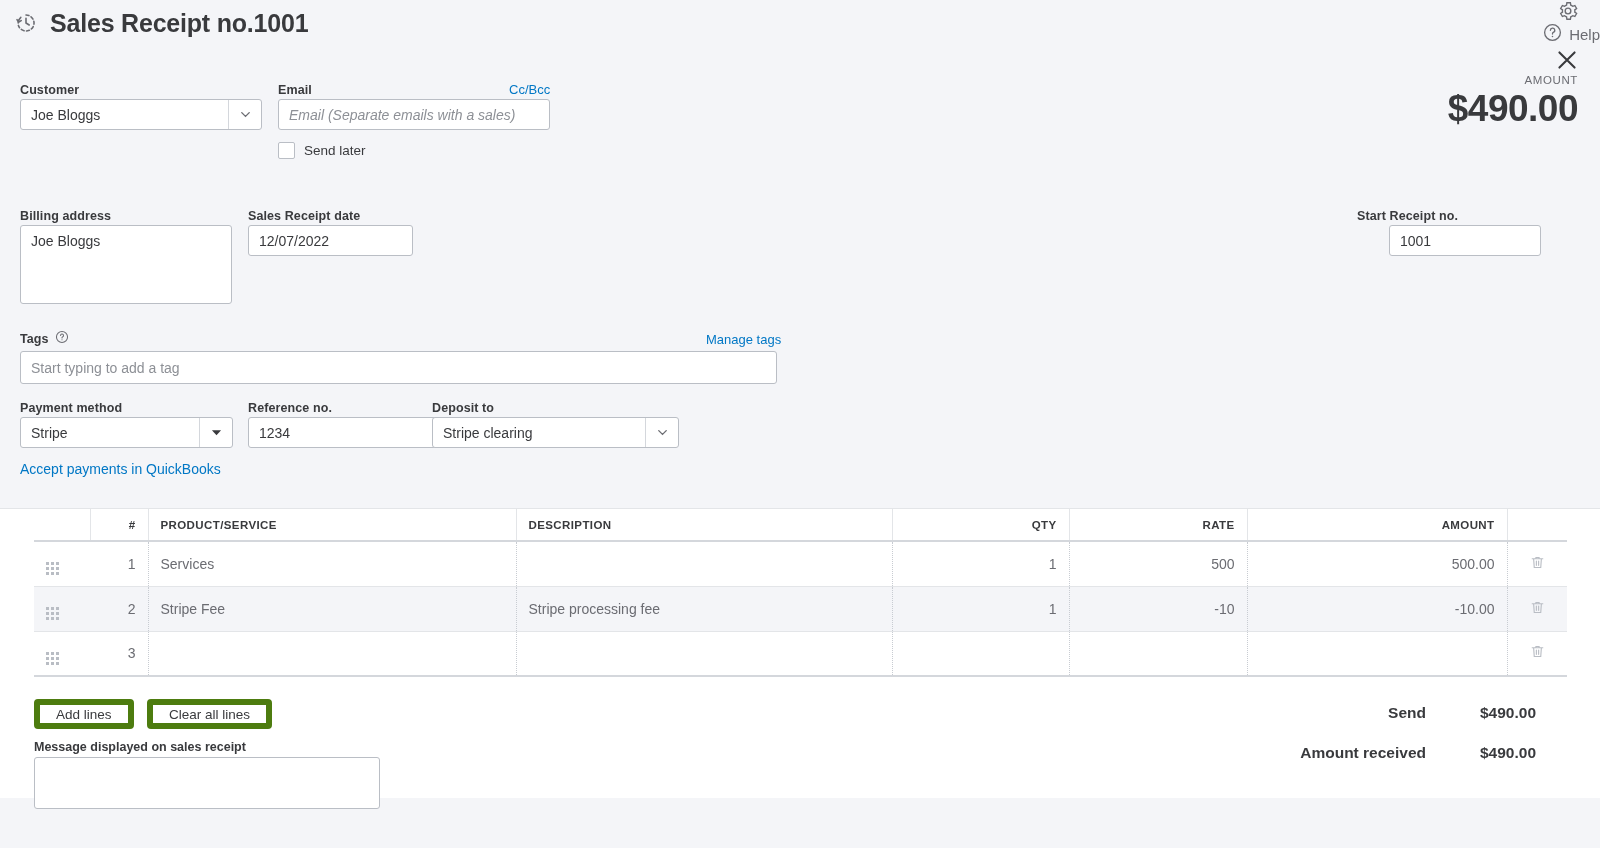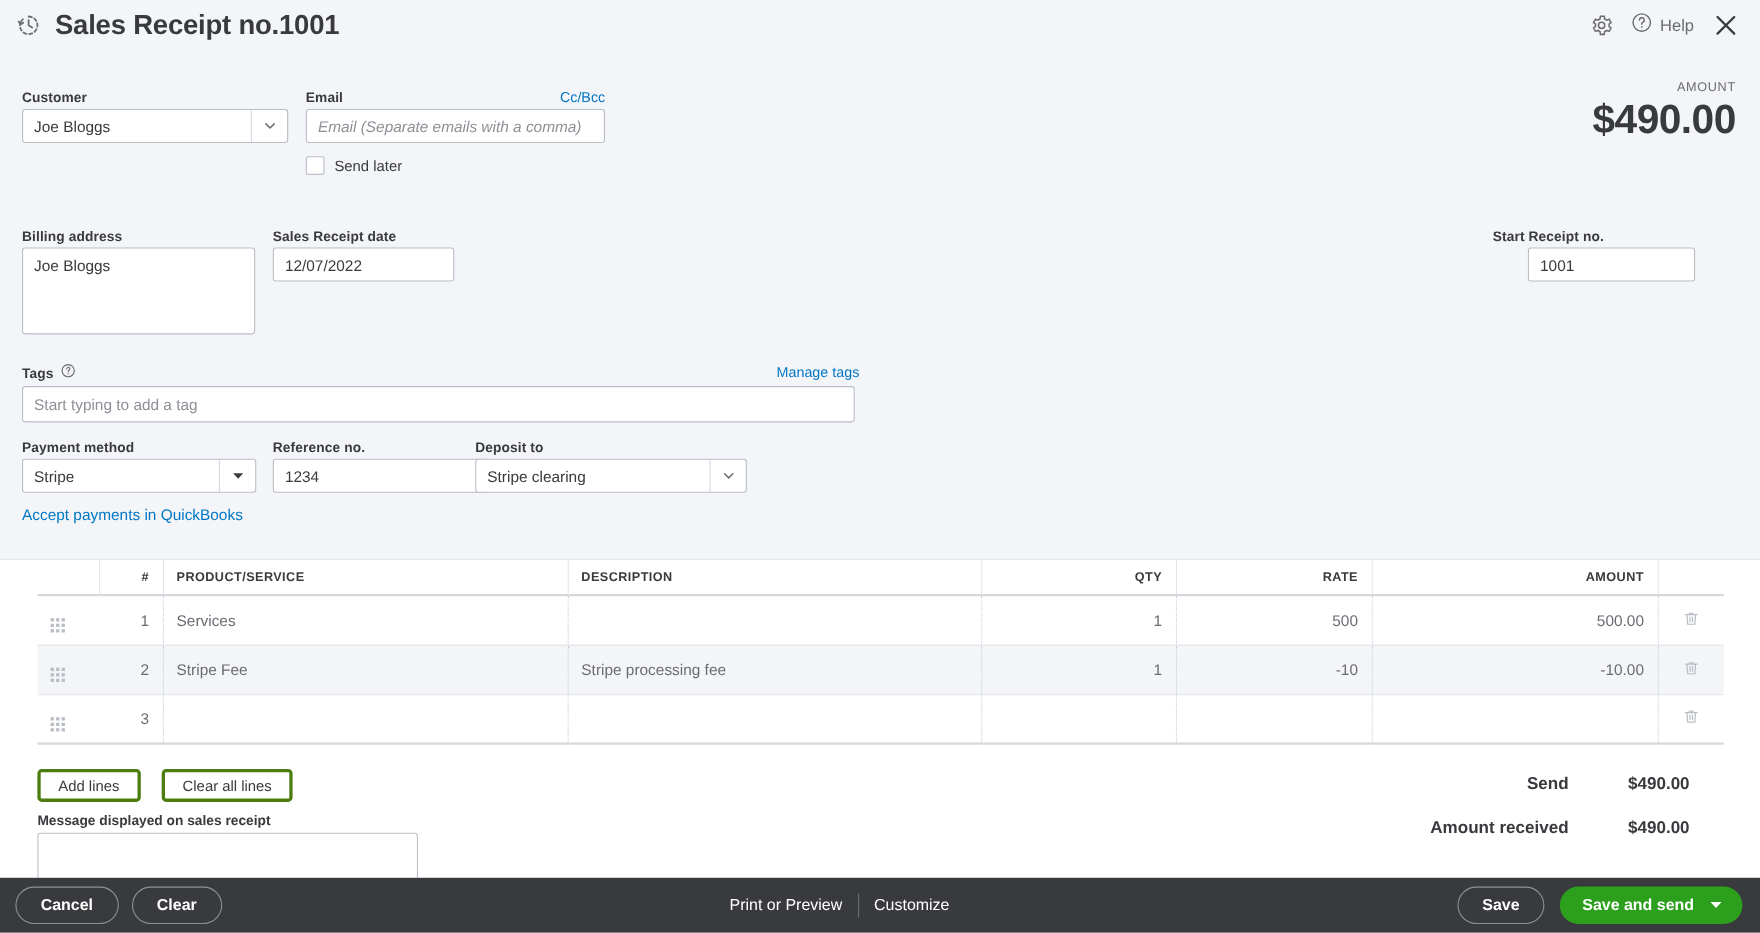--- a/index.html
+++ b/index.html
@@ -20,21 +20,21 @@
     display: flex; align-items: center;
   }
   .hdr-icon { margin-left: 14px; width: 24px; height: 24px; color: #6b6c72; }
   .hdr-title {
     margin-left: 12px;
     font-size: 25px; font-weight: bold; letter-spacing: -0.2px;
     color: #393a3d;
   }
   .hdr-right {
     position: absolute; right: 0; top: 0; height: 46px;
-    display: flex; align-items: center; gap: 0px;
+    display: flex; align-items: center; gap: 0px; flex-direction: column;
   }
   .hdr-btn {
     display: flex; align-items: center; justify-content: center;
     color: #6b6c72; cursor: pointer;
   }
   .gear-btn { width: 40px; height: 40px; }
   .help-btn { display: flex; align-items: center; gap: 6px; margin-left: 6px; }
   .help-txt { font-size: 15px; color: #6b6c72; }
   .close-btn { width: 46px; height: 46px; margin-left: 6px; margin-right: 8px; }
 
@@ -110,21 +110,21 @@
   tr.alt td { background: #f4f5f8; }
   tr.last td { border-bottom: 2px solid #d4d7dc; }
   .drag-dots {
     display: inline-grid; grid-template-columns: repeat(3, 3px);
     grid-auto-rows: 3px; gap: 2px; cursor: grab;
   }
   .drag-dots i { background: #b9bdc4; display: block; width: 3px; height: 3px; }
   .trash { color: #b9bdc4; cursor: pointer; }
 
   .btn-out {
-    height: 30px; padding: 0 16px; border: 3px solid #4d7c0f; border-radius: 4px;
+    height: 30px; padding: 0 16px; border: 6px solid #4d7c0f; border-radius: 4px;
     background: #fff; font-size: 13.5px; color: #393a3d; cursor: pointer;
     font-family: "Liberation Sans", sans-serif;
   }
 
   .tot-row {
     position: absolute; right: 64px; display: flex; align-items: center;
     justify-content: flex-end; gap: 0;
   }
   .tot-lbl { font-size: 15.5px; font-weight: bold; color: #393a3d; text-align: right; width: 250px; }
   .tot-val { font-size: 15.5px; font-weight: bold; color: #393a3d; text-align: right; width: 110px; }
@@ -210,21 +210,21 @@
       </span>
     </div>
 
     <div class="abs" style="left:278px; top:34px;">
       <span class="lbl">Email</span>
     </div>
     <div class="abs" style="left:509px; top:34px;">
       <span class="blue-link">Cc/Bcc</span>
     </div>
     <div class="abs field" style="left:278px; top:53px; width:272px;">
-      <span class="ph">Email (Separate emails with a comma)</span>
+      <span class="ph">Email (Separate emails with a sales)</span>
     </div>
 
     <div class="abs" style="left:278px; top:96px; display:flex; align-items:center; gap:9px;">
       <span class="chk"></span>
       <span style="font-size:13.5px; color:#393a3d;">Send later</span>
     </div>
 
     <div class="abs" style="left:20px; top:160px;">
       <span class="lbl">Billing address</span>
     </div>
@@ -410,34 +410,14 @@
     <div class="tot-row" style="top:195px;">
       <span class="tot-lbl">Send</span>
       <span class="tot-val">$490.00</span>
     </div>
     <div class="tot-row" style="top:235px;">
       <span class="tot-lbl">Amount received</span>
       <span class="tot-val">$490.00</span>
     </div>
   </div>
 
-  <div class="footer">
-    <button class="f-btn" style="margin-left:14px;">Cancel</button>
-    <button class="f-btn" style="margin-left:12px;">Clear</button>
-
-    <div style="flex:1; display:flex; align-items:center; justify-content:center;">
-      <span class="f-link">Print or Preview</span>
-      <span class="f-sep"></span>
-      <span class="f-link">Customize</span>
-    </div>
-
-    <button class="f-btn" style="margin-right:14px;">Save</button>
-    <div class="f-green" style="margin-right:16px;">
-      <span>Save and send</span>
-      <span>
-        <svg width="12" height="9" viewBox="0 0 12 8">
-            <path d="M1 1.5h10L6 7z" fill="#ffffff"></path>
-          </svg>
-      </span>
-    </div>
-  </div>
 
 </div>
 
 </body></html>

